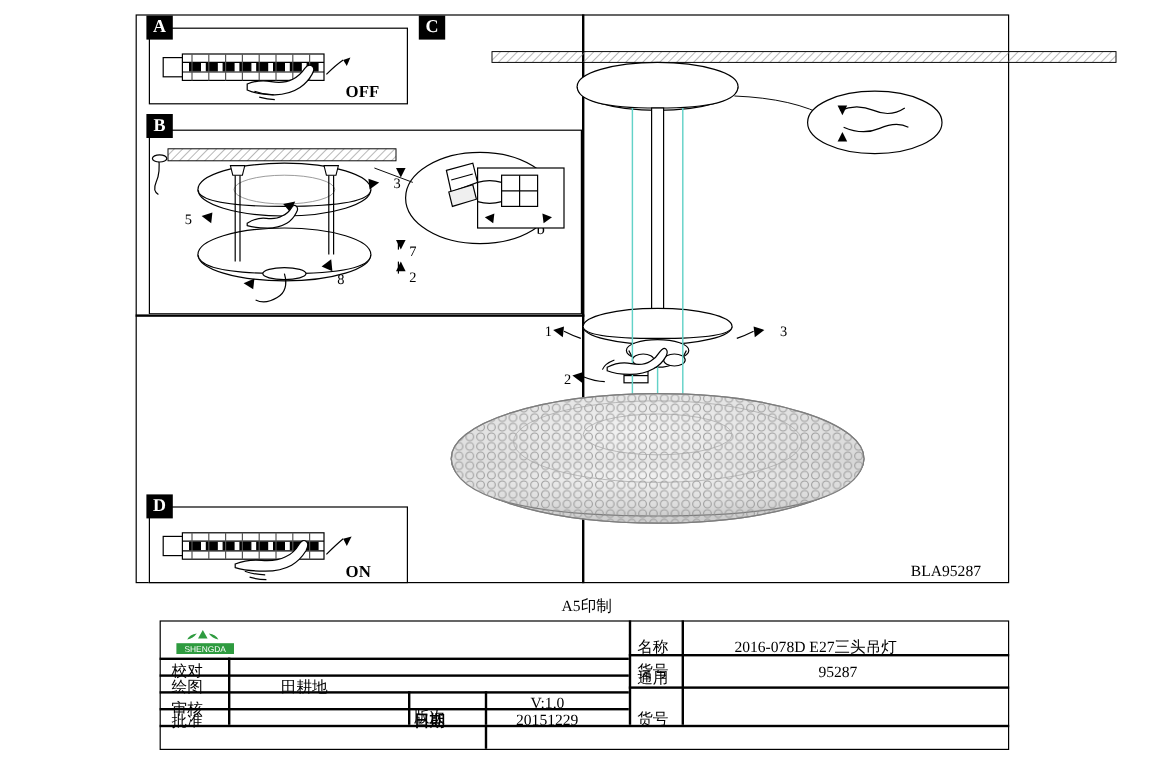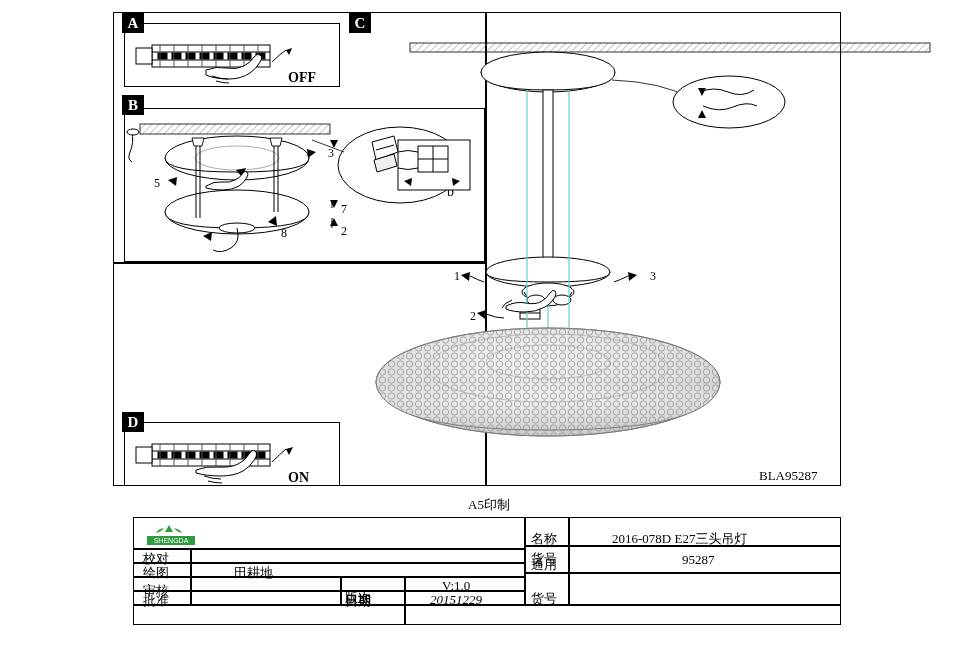--- a/index.html
+++ b/index.html
@@ -214,21 +214,21 @@
   <div class="tb-txt" style="left:143px; top:592px;">批准</div>
 
   <div class="tb-txt" style="left:234px; top:564px;">田耕地</div>
 
   <div class="tb-txt" style="left:345px; top:589px;">版次</div>
   <div class="tb-txt" style="left:442px; top:578px;">V:1.0</div>
 
   <div class="tb-txt" style="left:345px; top:592px;"></div>
 
   <div class="tb-txt" style="left:345px; top:592px;font-weight:bold;">日期</div>
-  <div class="tb-txt" style="left:430px; top:592px;font-style:italic;">20151229</div>
+  <div class="tb-txt" style="left:430px; top:592px;">20151229</div>
 
   <div class="tb-txt" style="left:531px; top:530px;">名称</div>
   <div class="tb-txt" style="left:612px; top:530px;">2016-078D E27三头吊灯</div>
 
   <div class="tb-txt" style="left:531px; top:550px;">货号</div>
   <div class="tb-txt" style="left:682px; top:552px;">95287</div>
 
   <div class="tb-txt" style="left:531px; top:556px;">通用</div>
   <div class="tb-txt" style="left:531px; top:590px;">货号</div>
 

